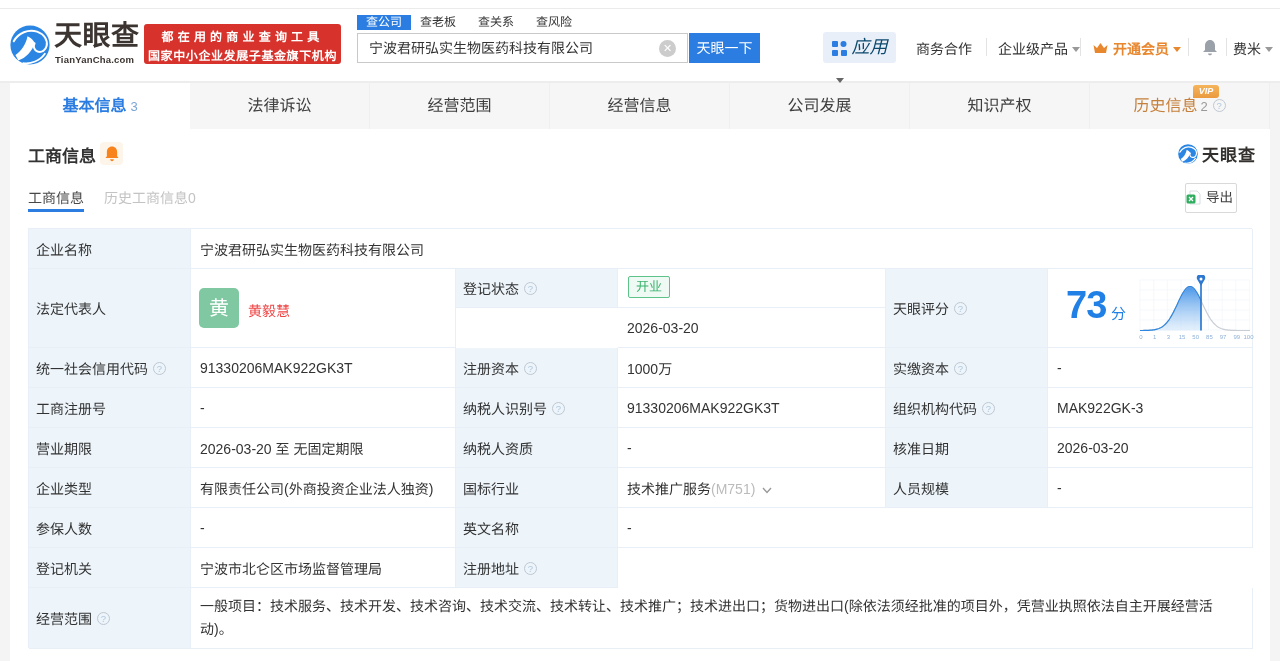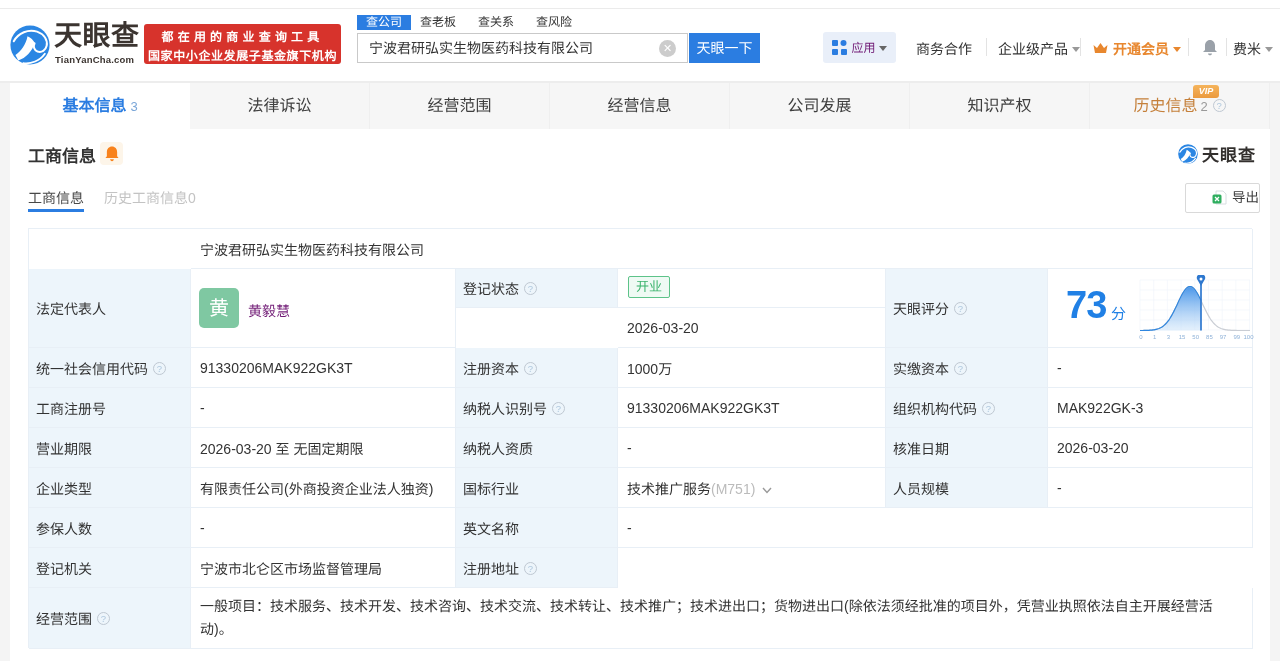--- a/index.html
+++ b/index.html
@@ -16,21 +16,21 @@
 #redbox .l1 { margin-top:3px; font-size:12px; font-weight:bold; letter-spacing:4.2px; }
 #redbox .l2 { font-size:12px; font-weight:bold; letter-spacing:0.6px; margin-top:2px; }
 
 .stab { position:absolute; top:15px; height:15px; line-height:15px; font-size:12px; color:#333; }
 #stab1 { left:357px; width:54px; background:#2b7de1; color:#fff; text-align:center; }
 #sinput { left:357px; top:33px; width:331px; height:30px; border:1px solid #c9c9c9; background:#fff; line-height:28px; font-size:14px; color:#333; padding-left:11px; }
 #sclear { left:659px; top:40px; width:17px; height:17px; background:#ccc; border-radius:50%; color:#fff; font-size:11px; text-align:center; line-height:17px; }
 #sbtn { left:689px; top:33px; width:71px; height:30px; background:#2b7de1; color:#fff; font-size:14px; text-align:center; line-height:30px; }
 
 #appbox { left:823px; top:32px; width:73px; height:31px; background:#e9eff9; border-radius:3px; line-height:31px; padding-left:9px; }
-#appbox .t { color:#701a75; font-size:12px; vertical-align:1px;}
+#appbox .t { color:#0c4a6e; font-size:18px; vertical-align:1px;font-style:italic;}
 .caret { display:inline-block; width:0; height:0; border-left:4px solid transparent; border-right:4px solid transparent; border-top:5px solid #666; vertical-align:2px; margin-left:4px;}
 .navtxt { position:absolute; top:40px; font-size:14px; color:#333; height:18px; line-height:18px; }
 .navsep { position:absolute; top:38px; width:1px; height:18px; background:#e3e3e3; }
 #vipnav { color:#e8872e; font-weight:bold; }
 
 #tabsrow { position:absolute; left:0; top:83px; width:1280px; height:46px; background:#f6f6f6; }
 #tabsrow .gut { position:absolute; top:0; width:10px; height:46px; background:#f4f4f4; }
 .btab { position:absolute; top:0; width:180px; height:46px; line-height:46px; text-align:center; font-size:16px; color:#3e3e3e; border-right:1px solid #efefef; }
 #btab-active { left:10px; background:#fff; color:#2b7de1; font-weight:bold; border-right:none; }
 #btab-active .cnt { color:#7aa6d8; font-weight:normal; font-size:13px; margin-left:4px;}
@@ -39,28 +39,28 @@
 #vipbadge { position:absolute; left:1193px; top:85px; width:26px; height:13px; background:linear-gradient(180deg,#f5b45c,#eb9a3e); border-radius:3px 3px 3px 0; color:#fff; font-size:9px; font-weight:bold; font-style:italic; text-align:center; line-height:13px; }
 .qmark { display:inline-block; width:13px; height:13px; border:1px solid #bfc8d2; border-radius:50%; color:#aec7dd; font-size:9.5px; line-height:11.5px; text-align:center; vertical-align:2px; margin-left:5px; font-weight:normal;}
 
 #card { position:absolute; left:10px; top:129px; width:1260px; height:532px; background:#fff; }
 #secTitle { left:18px; top:13px; font-size:17px; font-weight:bold; color:#333; }
 #secLogoTxt { left:1192px; top:12px; font-size:17px; font-weight:bold; color:#33302e; letter-spacing:1px;}
 .subtab { position:absolute; top:58px; font-size:14px; }
 #subtab1 { left:18px; color:#484848; }
 #subtab1u { position:absolute; left:18px; top:80px; width:56px; height:3px; background:#2b7de1; }
 #subtab2 { left:94px; color:#c3c3c3; }
-#exportBtn { position:absolute; left:1175px; top:54px; width:75px; height:30px; border:1px solid #d9d9d9; border-radius:2px; background:#fff; line-height:28px; text-align:right; font-size:13.5px; color:#404040; }
+#exportBtn { position:absolute; left:1175px; top:54px; width:52px; height:30px; border:1px solid #d9d9d9; border-radius:2px; background:#fff; line-height:28px; text-align:left; font-size:13.5px; color:#404040; }
 
 #tbl { position:absolute; left:18px; top:99px; width:1224px; height:420px; border-top:1px solid #e8eff6; border-left:1px solid #e8eff6; }
 .cell { position:absolute; border-right:1px solid #e8eff6; border-bottom:1px solid #e8eff6; font-size:14px; color:#333; }
 .lbl { background:#edf5fb; }
 .cell .in { position:absolute; left:7px; }
 .cell .inv { position:absolute; left:9px; }
-a.blue,span.blue,.blue { color:#701a75; text-decoration:none; }
+a.blue,span.blue,.blue { color:#ef4444; text-decoration:none; }
 .gray { color:#bbb; }
 #avatar { position:absolute; left:8px; top:19px; width:40px; height:40px; background:#7fc8a2; border-radius:5px; color:#fff; font-size:20px; text-align:center; line-height:40px; }
 #opentag { position:absolute; left:10px; top:7px; width:42px; height:22px; border:1px solid #5dc389; border-radius:2px; background:#effaf4; color:#3cb36d; font-size:13px; text-align:center; line-height:20px; }
 #score73 { position:absolute; left:18px; top:15px; color:#2080e5; font-size:38px; font-weight:bold; letter-spacing:-1px;}
 #scorefen { position:absolute; left:63px; top:33px; color:#2080e5; font-size:15px; }
 #chartwrap { position:absolute; left:90px; top:6px; }
 </style>
 </head>
 <body>
 <div id="page">
@@ -143,20 +143,23 @@
     <div class="subtab" id="subtab1">工商信息</div>
     <div id="subtab1u"></div>
     <div class="subtab" id="subtab2">历史工商信息0</div>
     <div id="exportBtn">
       <svg width="15" height="15" viewBox="0 0 15 15" style="vertical-align:-3px;margin-right:5px">
         <path d="M4 1 H11 L14 4 V14 H4 Z" fill="#fff" stroke="#d4dade" stroke-width="0.9"></path>
         <rect x="0.5" y="4.5" width="9" height="9" rx="1.5" fill="#2fae5f"></rect>
         <path d="M3 7 L7 11 M7 7 L3 11" stroke="#fff" stroke-width="1.3"></path>
       </svg>导出</div>
     <div id="tbl">
+        <div class="cell lbl" style="left: 0px; top: 0px; width: 162px; height: 40px;">
+          <span class="in" style="top:50%;transform:translateY(-50%);width:150px">企业名称</span>
+        </div>
         <div class="cell " style="left: 162px; top: 0px; width: 1062px; height: 40px;">
           <span class="inv" style="top:50%;transform:translateY(-50%);width:0px;white-space:nowrap">宁波君研弘实生物医药科技有限公司</span>
         </div>
         <div class="cell lbl" style="left: 0px; top: 40px; width: 162px; height: 79px;">
           <span class="in" style="top:50%;transform:translateY(-50%);width:150px">法定代表人</span>
         </div>
         <div class="cell " style="left: 162px; top: 40px; width: 265px; height: 79px;">
           <div id="avatar">黄</div>
           <span class="blue" style="position:absolute;left:57px;top:31px">黄毅慧</span>
         </div>

